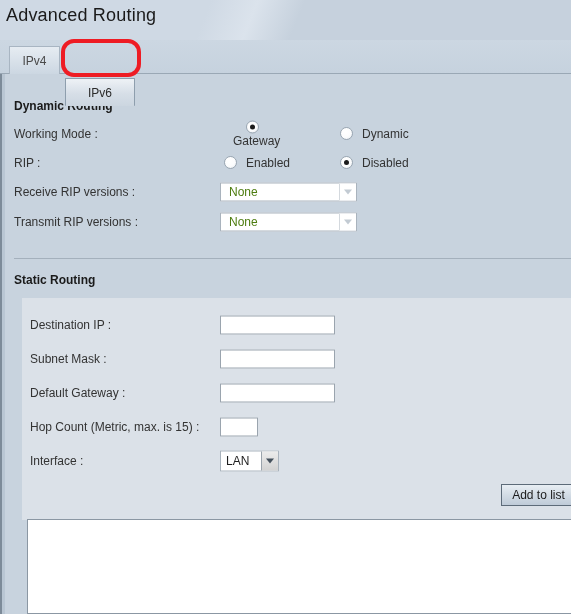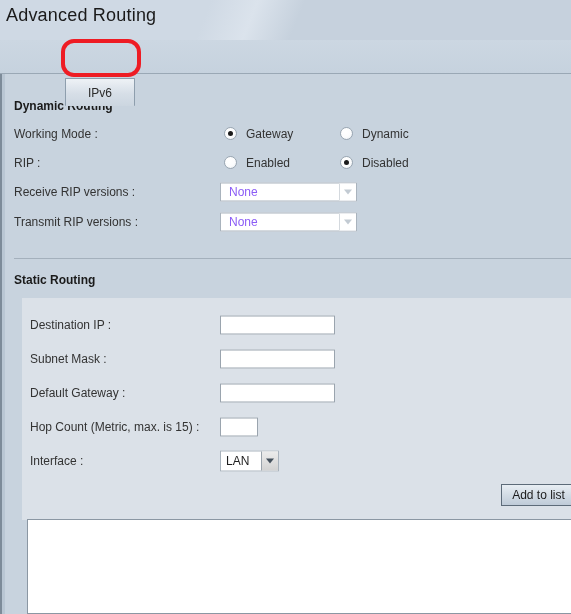--- a/index.html
+++ b/index.html
@@ -187,21 +187,21 @@
     overflow: hidden;
   }
   .select .sel-arrow {
     width: 17px;
     height: 100%;
     display: flex;
     align-items: center;
     justify-content: center;
     box-sizing: border-box;
   }
-  .select.disabled .sel-text { color: #8b5cf6; padding-left: 8px; }
+  .select.disabled .sel-text { color: #4d7c0f; padding-left: 8px; }
   .select.disabled .sel-arrow {
     border-left: 1px solid #d4d9de;
     background: #ffffff;
   }
   .select.enabled .sel-text { color: #1e1e1e; }
   .select.enabled .sel-arrow {
     background: linear-gradient(180deg, #ececec 0%, #d2d2d2 100%);
     border-left: 1px solid #9aa3ac;
   }
   .chev {
@@ -263,31 +263,32 @@
 </head>
 <body>
 
 <div id="page">
 
   <div class="header-band">
     <div class="page-title">Advanced Routing</div>
   </div>
 
   <div class="tab-strip">
+    <div class="tab inactive">IPv4</div>
     <div class="tab active">IPv6</div>
   </div>
   <div class="annotation-ring"></div>
 
   <div class="content">
 
     <div class="section-title dyn-title" style="position:absolute; left:0; top:12px;">Dynamic Routing</div>
 
     <div class="row" style="position:absolute; left:0; top:45px; width:483px;">
       <div class="row-label">Working Mode :</div>
-      <div class="radio-item" style="left:219px;">
+      <div class="radio-item" style="left:219px;flex-direction:column;">
         <span class="radio checked"></span>
         <span class="radio-label">Gateway</span>
       </div>
       <div class="radio-item" style="left:335px;">
         <span class="radio"></span>
         <span class="radio-label">Dynamic</span>
       </div>
     </div>
 
     <div class="row" style="position:absolute; left:0; top:74px; width:566px;">

